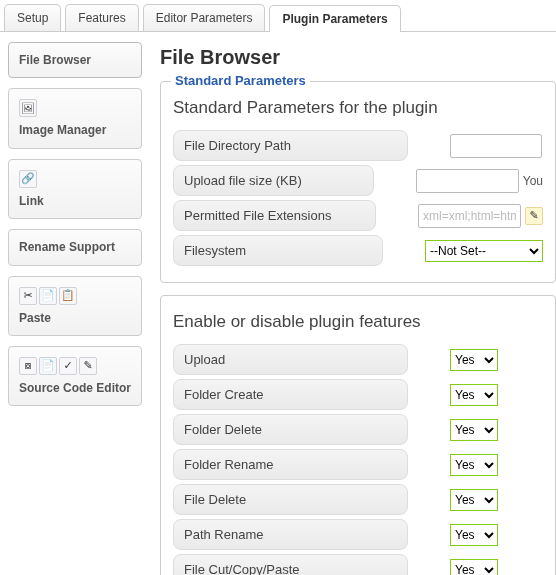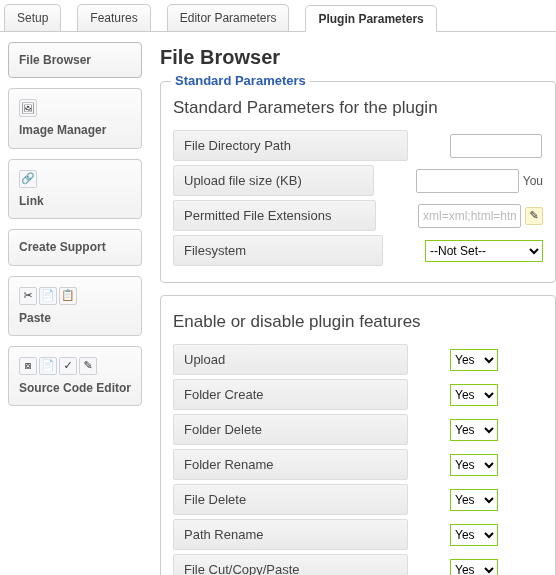--- a/index.html
+++ b/index.html
@@ -1,33 +1,33 @@
 <!DOCTYPE html>
 <html><head>
 <meta charset="utf-8">
 <style>
 * { box-sizing: border-box; margin: 0; padding: 0; }
 body { font-family: "Helvetica Neue", Arial, sans-serif; font-size: 13px; color: #333; background: #fff; width: 556px; }
 .tabs { display: flex; padding: 4px 4px 0 4px; border-bottom: 1px solid #ccc; }
-.tab { padding: 6px 12px; border: 1px solid #ccc; border-bottom: none; border-radius: 5px 5px 0 0; margin-right: 16px; background: linear-gradient(#fdfdfd,#f0f0f0); color: #444; cursor: pointer; font-size: 12px; }
+.tab { padding: 6px 12px; border: 1px solid #ccc; border-bottom: none; border-radius: 5px 5px 0 0; margin-right: 4px; background: linear-gradient(#fdfdfd,#f0f0f0); color: #444; cursor: pointer; font-size: 12px; }
 .tab.active { background: #fff; position: relative; top: 1px; font-weight: bold; color: #333; }
 .body { display: flex; }
 .sidebar { width: 150px; padding: 10px 8px; }
 .sidecard { border: 1px solid #ccc; border-radius: 4px; background: linear-gradient(#fcfcfc,#f2f2f2); padding: 10px 10px 10px 10px; margin-bottom: 10px; cursor: pointer; }
 .sidecard.active { border: 1px solid #bbb; }
 .sidecard .icons { display: flex; gap: 2px; margin-bottom: 6px; }
 .sideicon { width: 18px; height: 18px; border: 1px solid #d0d0d8; border-radius: 2px; background: #f7f7fa; display: flex; align-items: center; justify-content: center; font-size: 11px; }
 .sidecard .label { font-weight: bold; color: #555; font-size: 12px; line-height: 1.2; }
 .main { flex: 1; padding: 10px 0 10px 10px; overflow: hidden; }
 h1.page-title { font-size: 20px; font-weight: bold; color: #333; margin: 4px 0 12px; }
 .fieldset { border: 1px solid #ccc; border-radius: 4px; padding: 10px 12px 12px; margin-bottom: 12px; position: relative; }
 .fieldset .legend { position: absolute; top: -9px; left: 10px; background: #fff; padding: 0 4px; color: #2a5db0; font-weight: bold; font-size: 13px; }
 .fieldset .desc { color: #444; margin: 6px 0 12px; font-size: 17px; }
 .param-row { display: flex; align-items: center; margin-bottom: 4px; gap: 10px; }
-.param-label { background: linear-gradient(#f4f4f4,#eaeaea); border: 1px solid #ddd; border-radius: 2px; padding: 7px 10px; width: 235px; color: #444; font-size: 13px; }
+.param-label { background: linear-gradient(#f4f4f4,#eaeaea); border: 1px solid #ddd; border-radius: 8px; padding: 7px 10px; width: 235px; color: #444; font-size: 13px; }
 .param-ctrl { display: flex; align-items: center; gap: 4px; padding-left: 32px; }
 .txt { height: 24px; border: 1px solid #bbb; border-radius: 2px; padding: 2px 4px; font-size: 12px; background: #fff; }
 .txt.w110 { width: 92px; }
 .txt.w105 { width: 103px; }
 .sel { height: 22px; border: 1px solid #84cc16; background: #fff; font-size: 12px; }
 .sel.w70 { width: 48px; }
 .sel.w120 { width: 118px; }
 .after { color: #555; font-size: 12px; }
 .editbtn { width: 18px; height: 18px; border: 1px solid #e5d89a; background: #fff7d0; border-radius: 2px; display: flex; align-items: center; justify-content: center; font-size: 11px; cursor: pointer; }
 input::placeholder { color: #bbb; }
@@ -53,21 +53,21 @@
         </div>
         <div class="label">Image Manager</div>
       </div>
       <div class="sidecard">
         <div class="icons">
           <span class="sideicon">🔗</span>
         </div>
         <div class="label">Link</div>
       </div>
       <div class="sidecard">
-        <div class="label">Create Support</div>
+        <div class="label">Rename Support</div>
       </div>
       <div class="sidecard">
         <div class="icons">
           <span class="sideicon">✂</span>
           <span class="sideicon">📄</span>
           <span class="sideicon">📋</span>
         </div>
         <div class="label">Paste</div>
       </div>
       <div class="sidecard">

